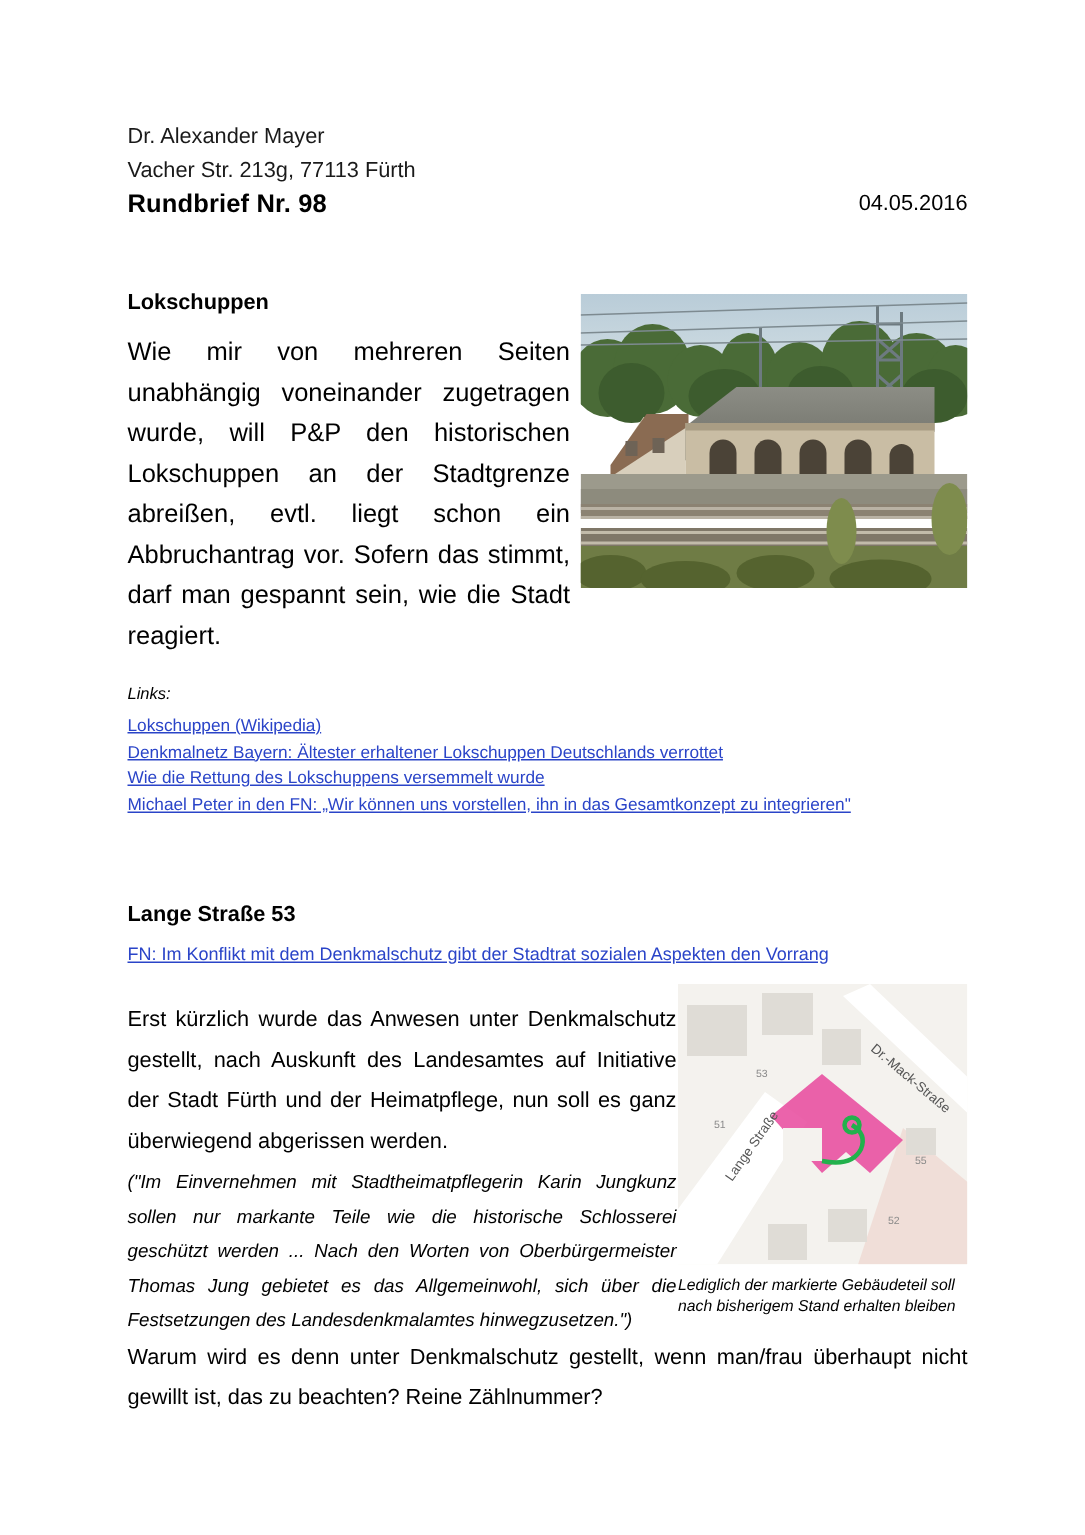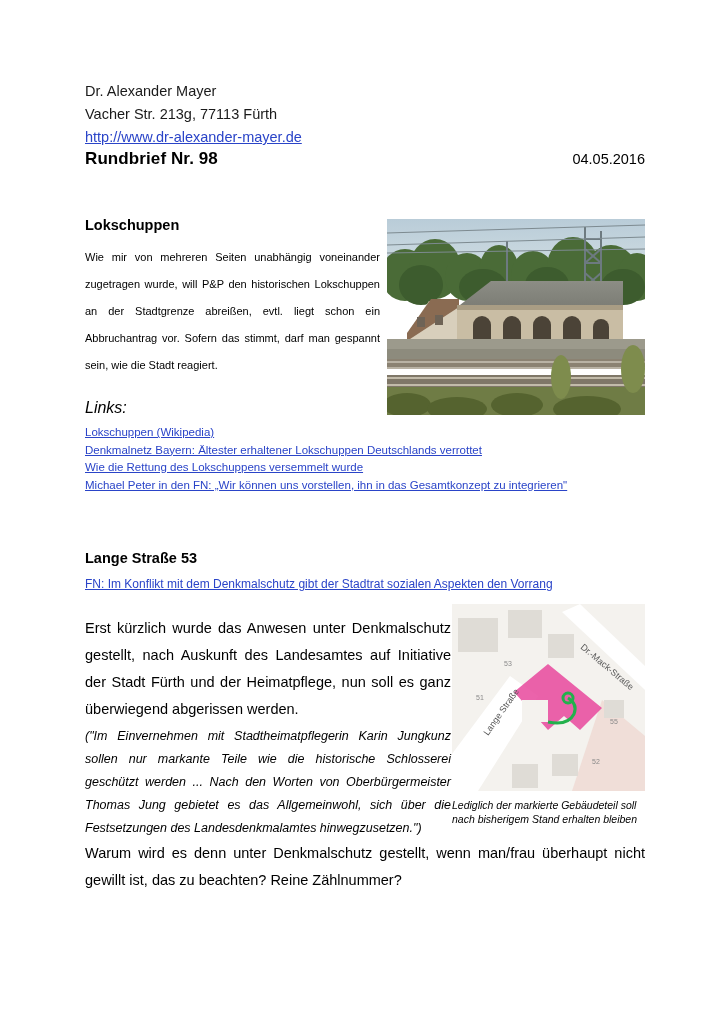--- a/index.html
+++ b/index.html
@@ -61,41 +61,41 @@
     margin-top: 48px;
     position: relative;
     min-height: 210px;
   }
   .sec-heading {
     font-size: 14.5px;
     font-weight: bold;
     margin-bottom: 11px;
   }
   .body-text {
-    font-size: 11px;
+    font-size: 17px;
     line-height: 27px;
     text-align: justify;
   }
   .sec1-text {
     width: 295px;
   }
   .photo {
     position: absolute;
     right: 0;
     top: 2px;
     width: 258px;
     height: 196px;
     overflow: hidden;
     border: 0;
   }
   .photo svg { display: block; }
 
   .links-label {
     margin-top: 20px;
-    font-size: 16px;
+    font-size: 11px;
     font-style: italic;
   }
   .links {
     margin-top: 7px;
   }
   .links a {
     display: block;
     font-size: 11.5px;
     line-height: 17.5px;
     color: #2a44c8;
@@ -155,21 +155,20 @@
 </style>
 </head>
 <body>
 
 <div class="page">
   <div class="content">
 
     <div class="sender">
       <div>Dr. Alexander Mayer</div>
       <div>Vacher Str. 213g, 77113 Fürth</div>
-      <div><a href="#">http://www.dr-alexander-mayer.de</a></div>
     </div>
 
     <div class="title-row">
       <div class="doc-title">Rundbrief Nr. 98</div>
       <div class="doc-date">04.05.2016</div>
     </div>
 
     <div class="sec1">
       <div class="sec-heading">Lokschuppen</div>
       <div class="body-text sec1-text">Wie mir von mehreren Seiten unabhängig voneinander zugetragen wurde, will P&amp;P den historischen Lokschuppen an der Stadtgrenze abreißen, evtl. liegt schon ein Abbruchantrag vor. Sofern das stimmt, darf man gespannt sein, wie die Stadt reagiert.</div>

